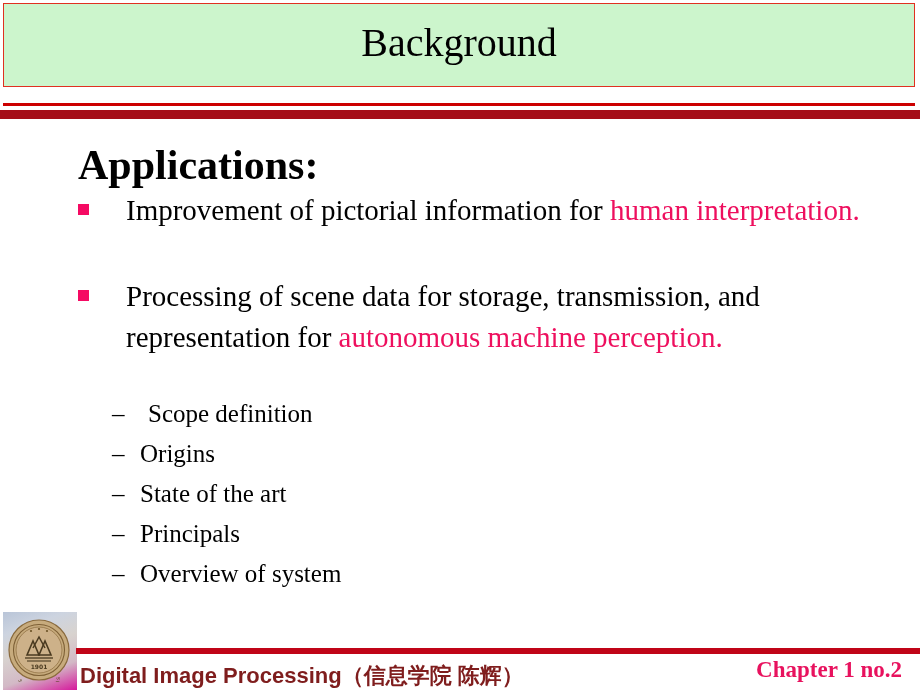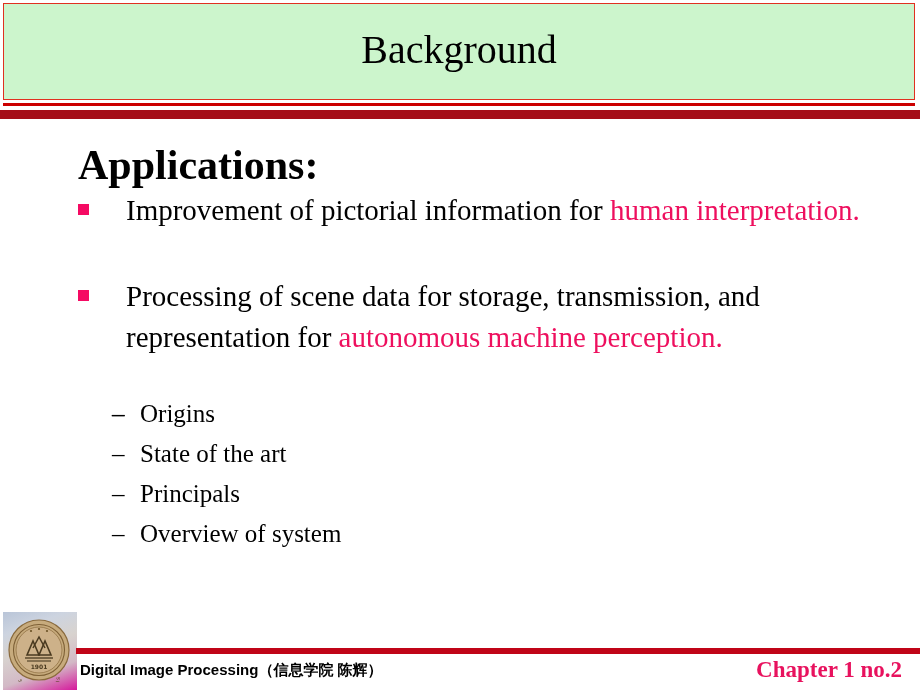--- a/index.html
+++ b/index.html
@@ -14,21 +14,21 @@
     overflow: hidden;
     position: relative;
   }
 
   
   .title-box {
     position: absolute;
     left: 3px;
     top: 3px;
     width: 912px;
-    height: 97px;
+    height: 84px;
     background: #ccf5cc;
     border: 1px solid #e03020;
     box-sizing: border-box;
     display: flex;
     align-items: center;
     justify-content: center;
   }
   .title-text {
     font-family: "Liberation Serif", "DejaVu Serif", serif;
     font-size: 40px;
@@ -152,23 +152,23 @@
     width: 844px;
     height: 6px;
     background: #c00418;
   }
 
   .footer-title {
     position: absolute;
     left: 80px;
     top: 661px;
     font-family: "Liberation Sans", "DejaVu Sans", sans-serif;
-    font-size: 15px;
+    font-size: 22px;
     font-weight: bold;
-    color: #000000;
+    color: #7f1d1d;
     white-space: nowrap;
     letter-spacing: 0px;
   }
 
   .footer-chapter {
     position: absolute;
     right: 18px;
     top: 657px;
     font-family: "Liberation Serif", "DejaVu Serif", serif;
     font-size: 23px;
@@ -196,20 +196,21 @@
   </div>
 
   <div class="bullet-l1" style="top:148px;">
     <span class="sq"></span>
     <span class="txt"><span>Processing of scene data for storage, transmission, and representation for </span><span class="pink">autonomous machine perception.</span></span>
   </div>
 
   <div class="sub-list" style="top:266px;">
     <div class="sub-item extra-indent">
       <span class="dash">–</span>
+      <span class="stxt"> Scope definition</span>
     </div>
     <div class="sub-item">
       <span class="dash">–</span>
       <span class="stxt">Origins</span>
     </div>
     <div class="sub-item">
       <span class="dash">–</span>
       <span class="stxt">State of the art</span>
     </div>
     <div class="sub-item">

